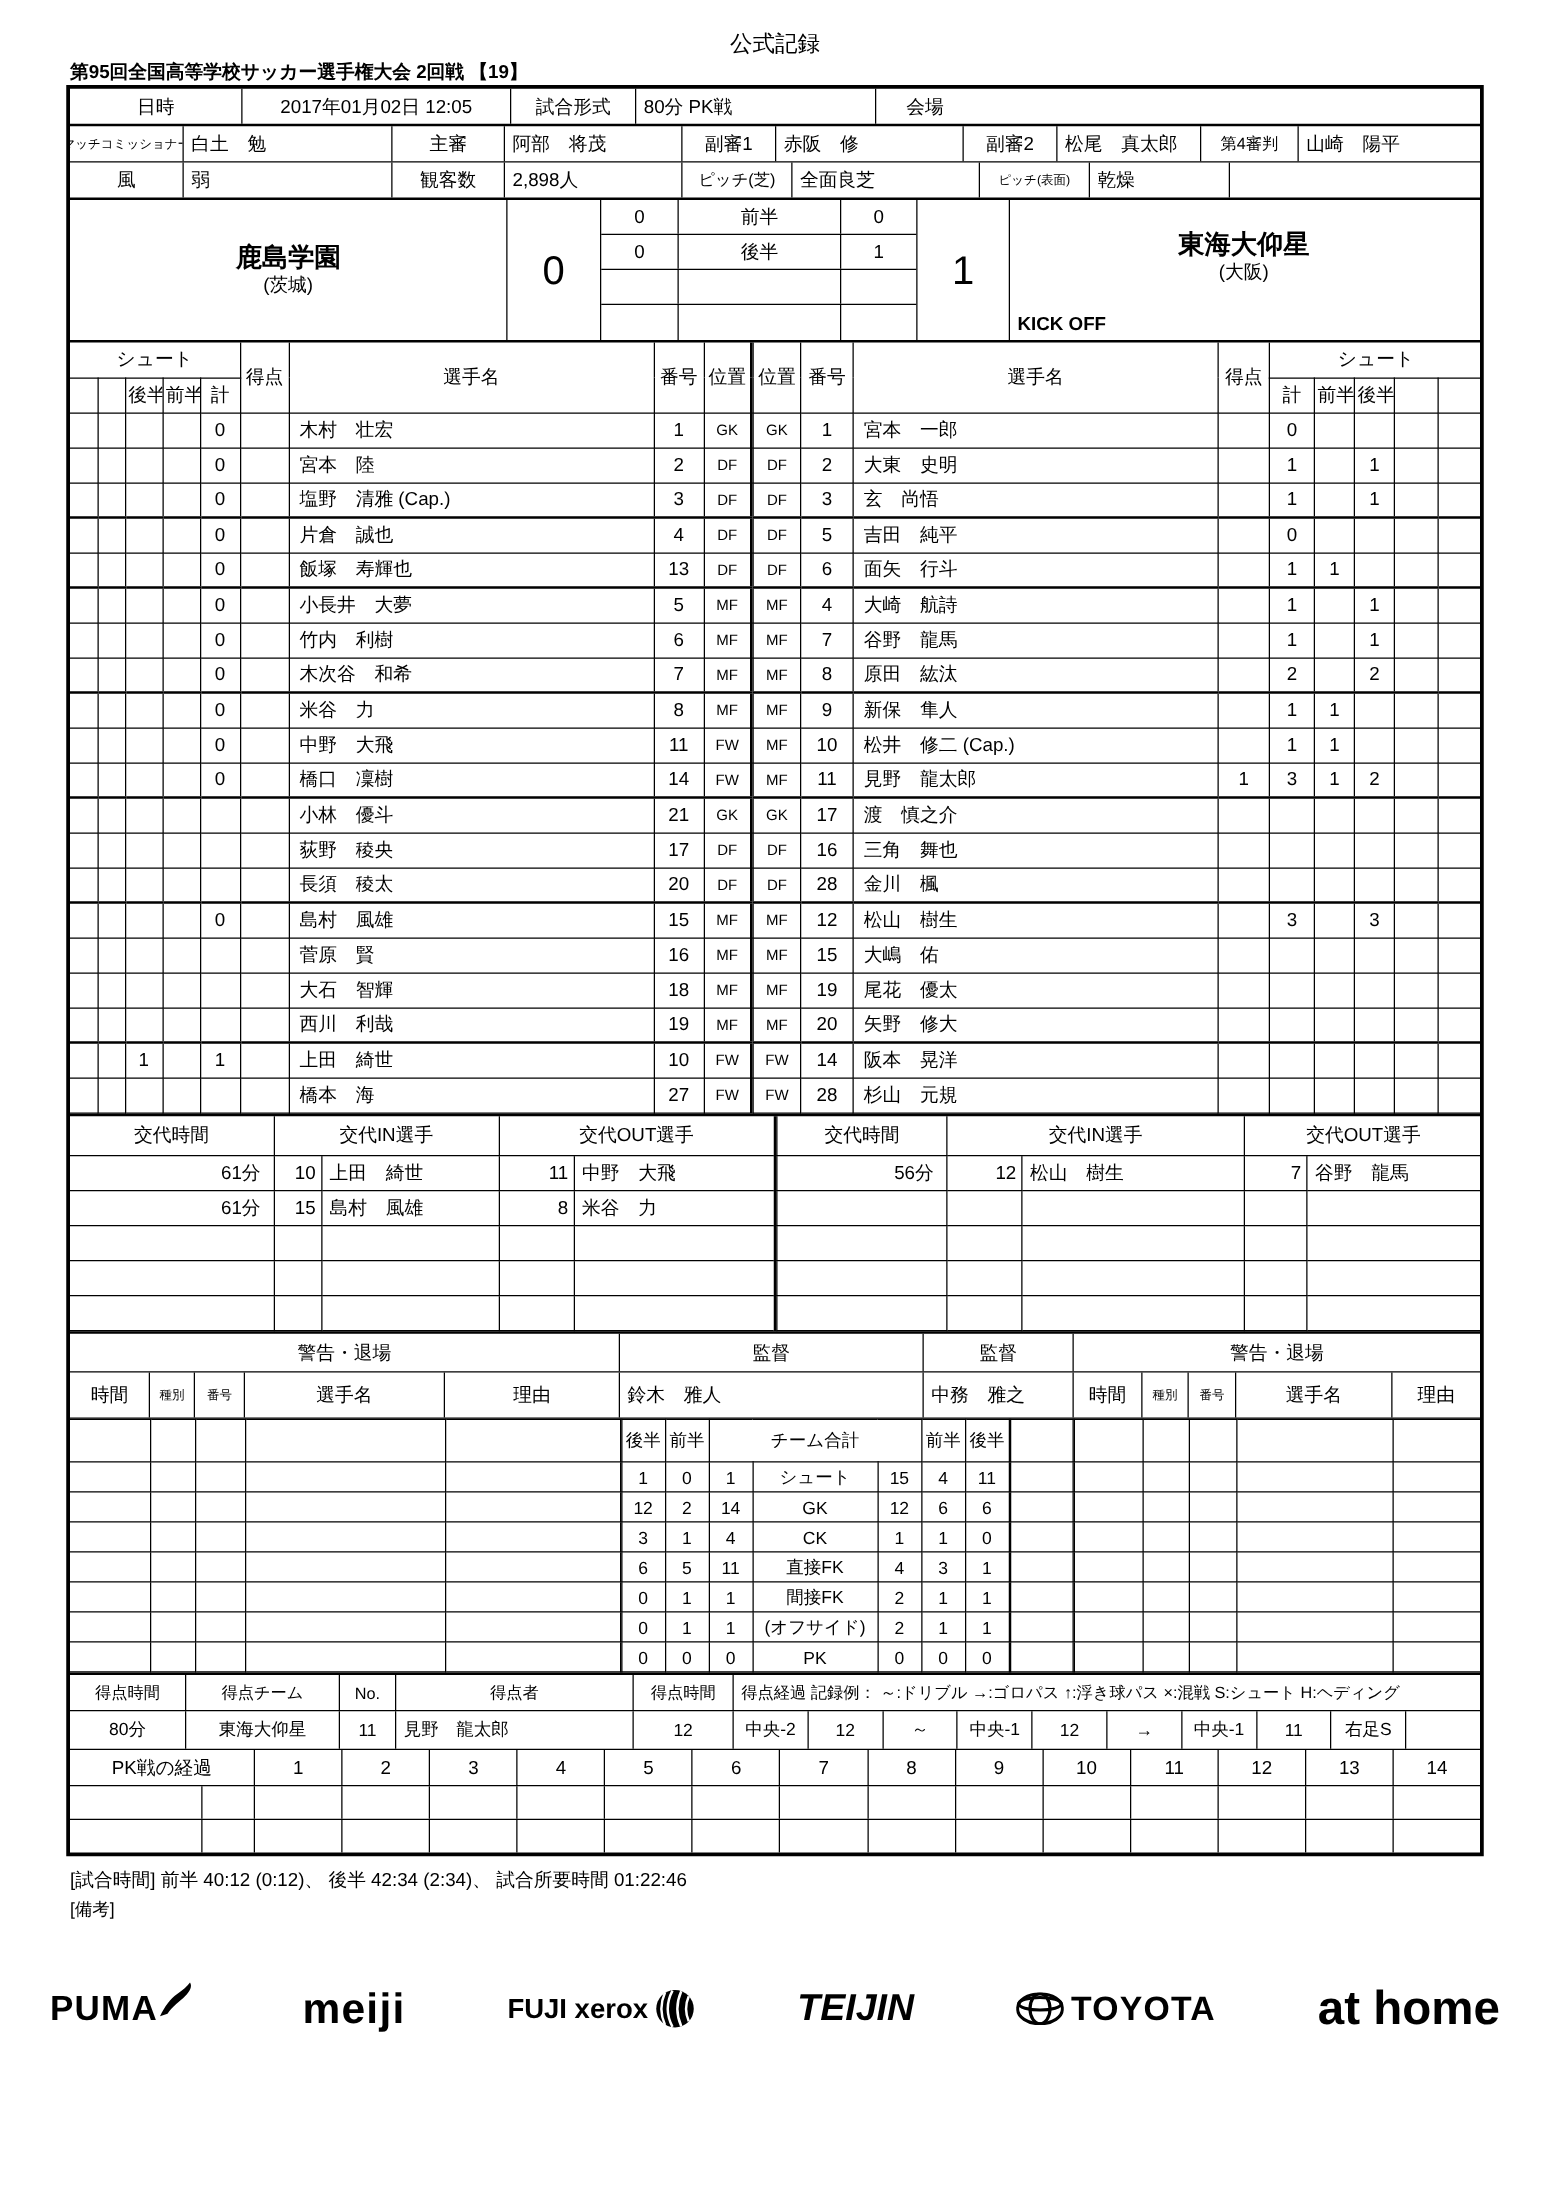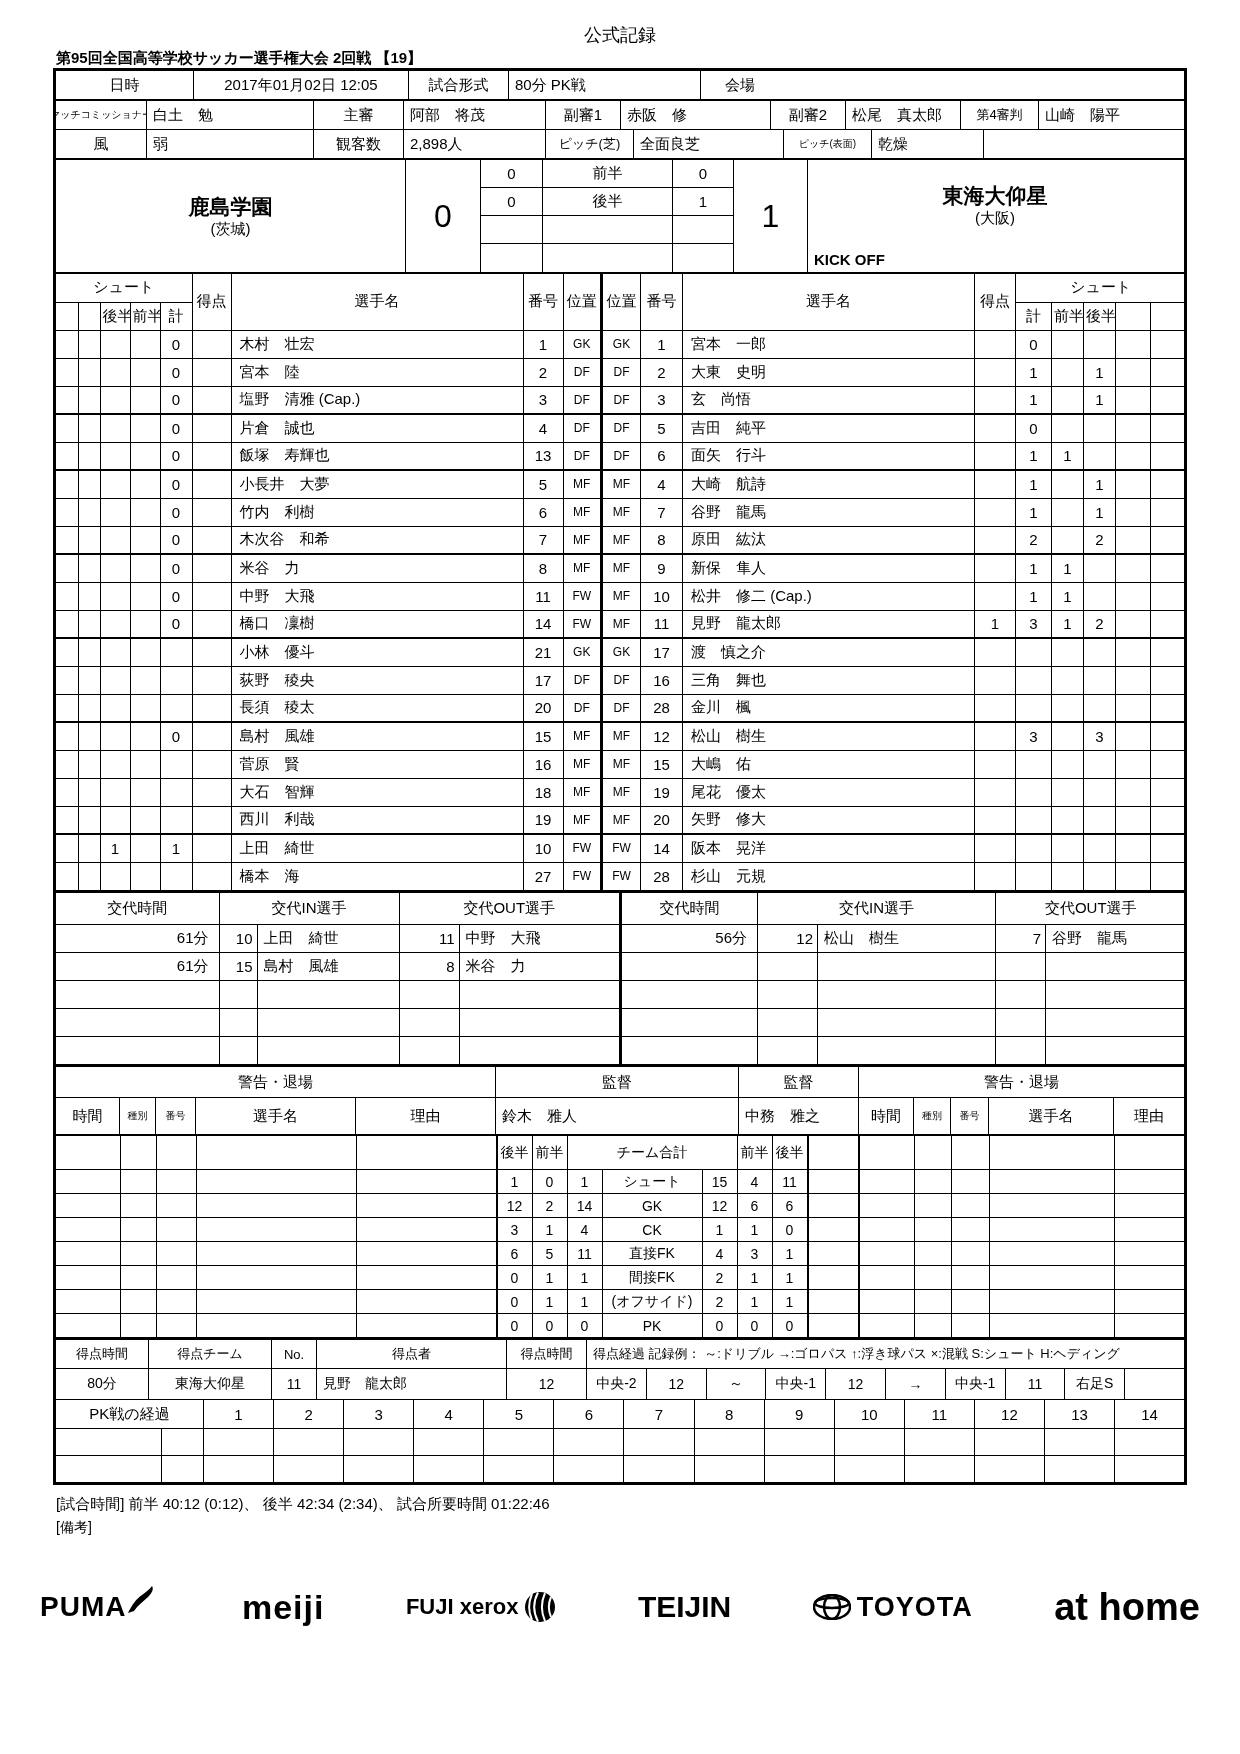--- a/index.html
+++ b/index.html
@@ -69,21 +69,21 @@
   .emptyrow .fc{height:26px;}
   .legend{font-size:13px;justify-content:flex-start;padding-left:6px;}
   
   .footnote{width:1128px;margin:10px auto 0;font-size:15px;height:22px;}
   .remarks{width:1128px;margin:2px auto 0;font-size:14px;height:22px;}
   .sponsors{width:1160px;margin:34px auto 0;display:flex;align-items:center;justify-content:space-between;height:64px;padding:0 10px;}
   .sp{display:flex;align-items:center;gap:6px;font-weight:bold;}
   .sp-puma{font-size:28px;font-weight:900;letter-spacing:1px;position:relative;}
   .sp-meiji{font-size:34px;font-weight:900;letter-spacing:1px;}
   .sp-fx{font-size:22px;font-weight:bold;}
-  .sp-teijin{font-size:30px;font-weight:900;letter-spacing:0px;text-align:center;}
+  .sp-teijin{font-size:30px;font-weight:900;font-style:italic;letter-spacing:0px;text-align:center;}
   .sp-toyota{font-size:27px;font-weight:900;letter-spacing:1px;}
   .sp-athome{font-size:38px;font-weight:900;}
 </style>
 </head>
 <body>
 
 <div class="page">
 
   <div class="hdr">
     <div class="doc-type">公式記録</div>

